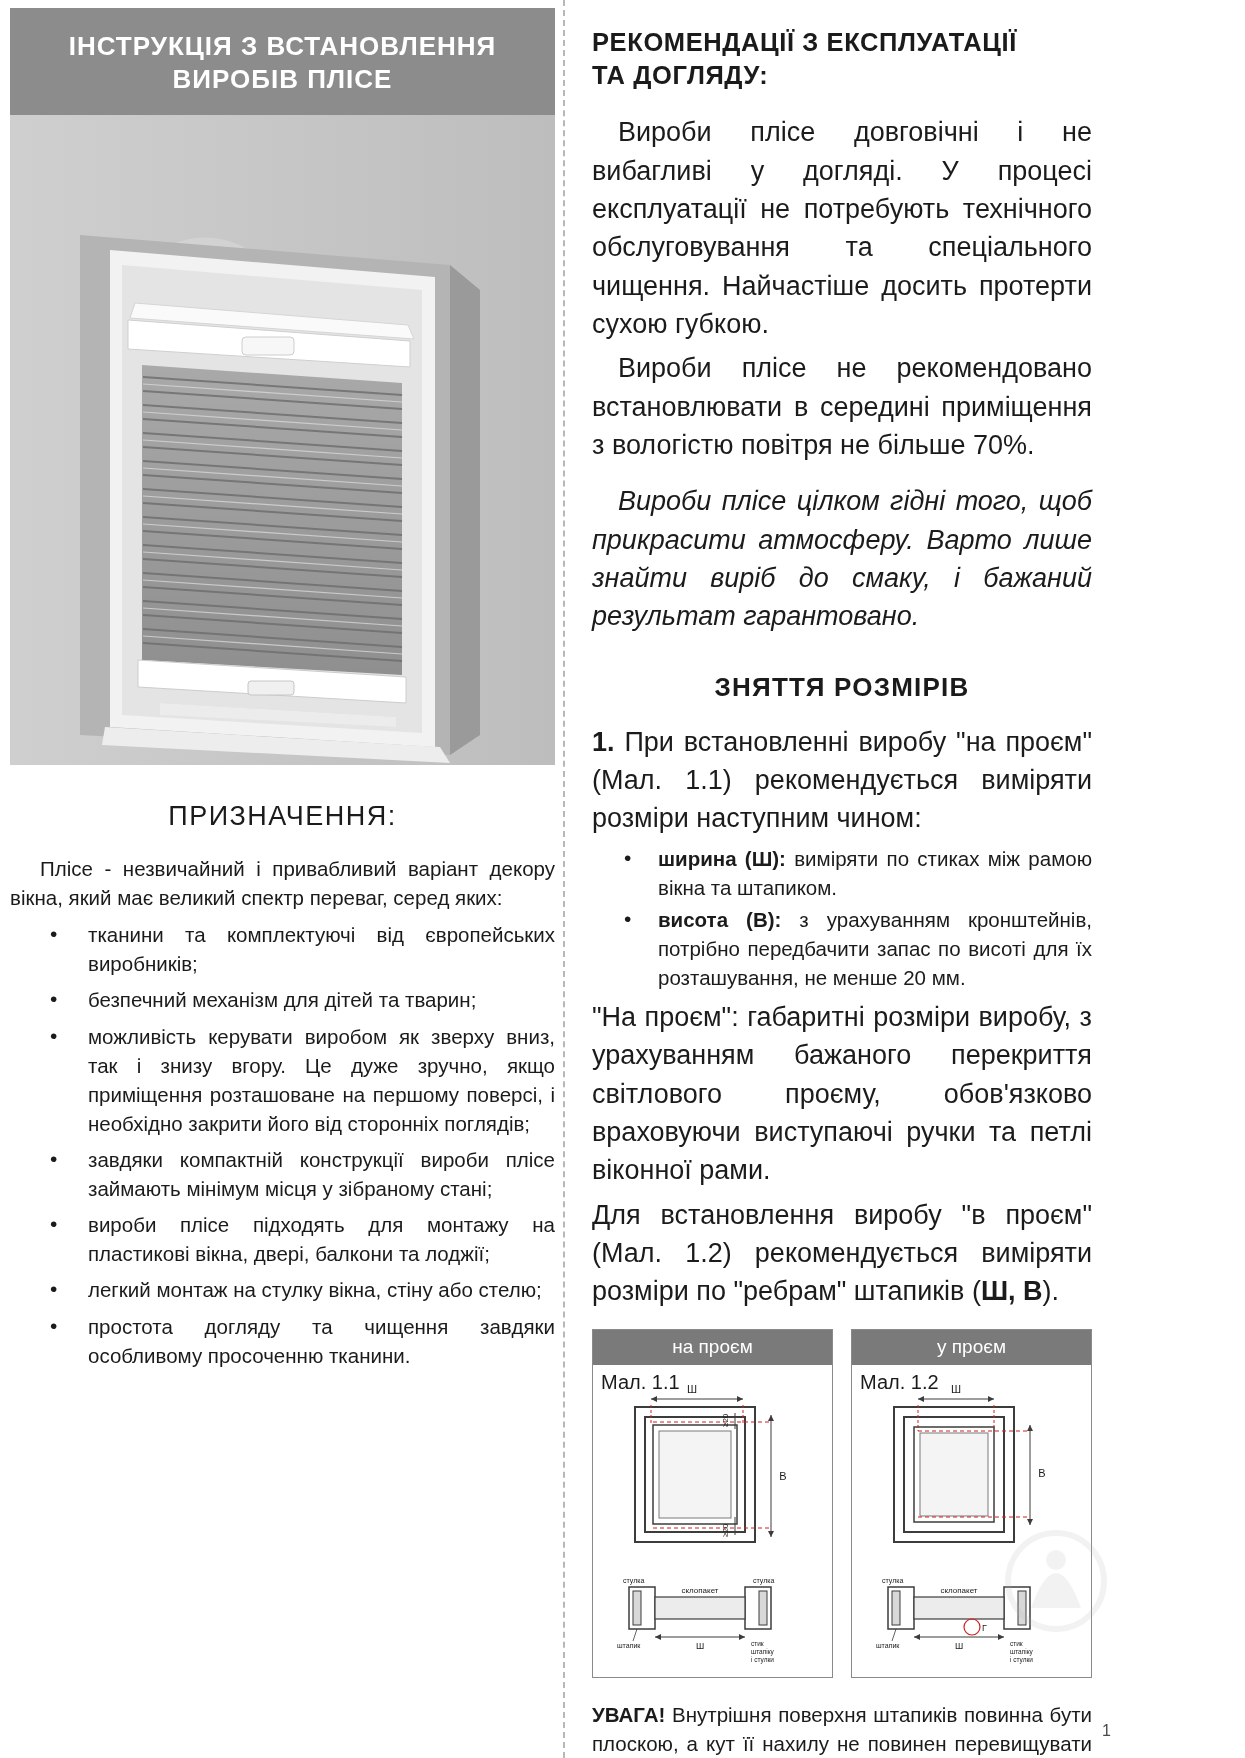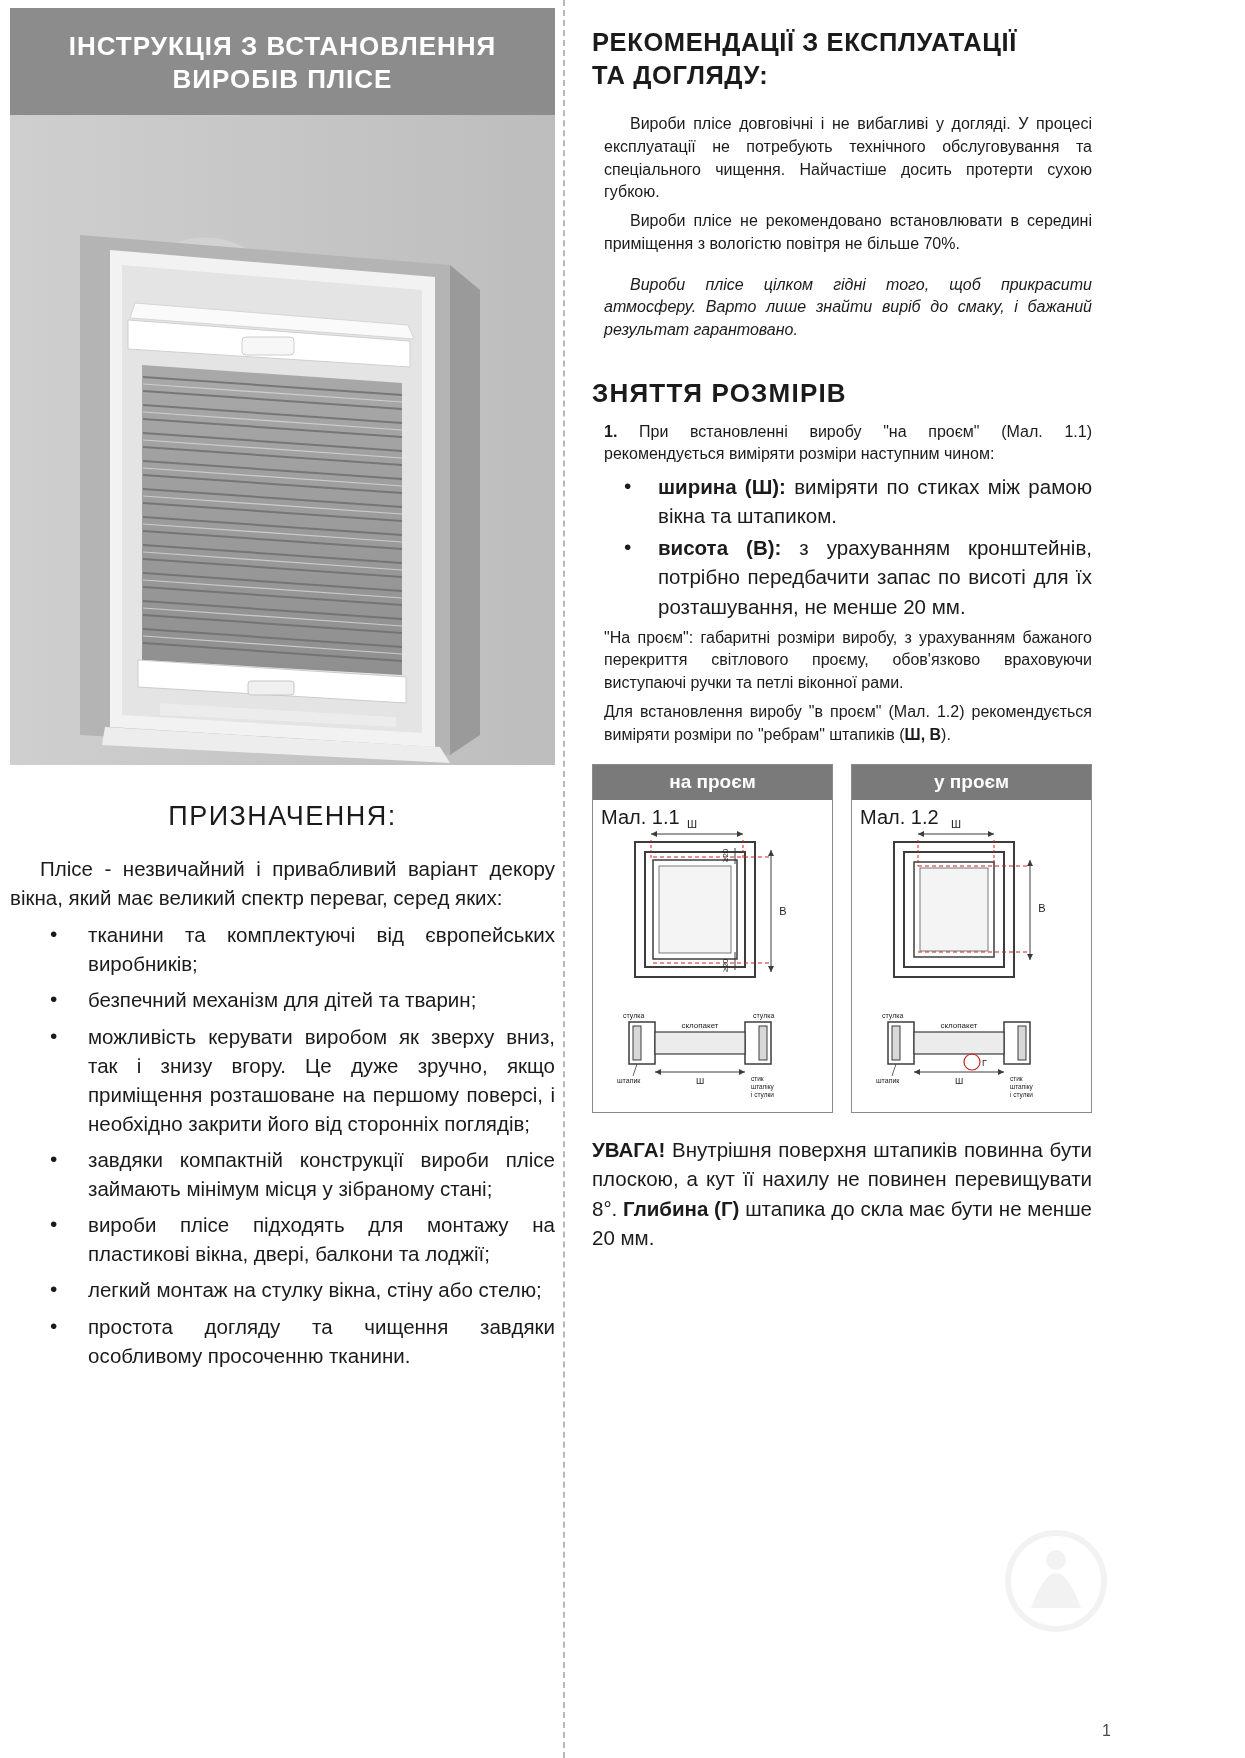--- a/index.html
+++ b/index.html
@@ -83,31 +83,31 @@
   }
   .r-title {
     text-align: left;
     font-weight: bold;
     font-size: 25.5px;
     letter-spacing: 0.6px;
     line-height: 1.28;
     margin: 0 0 22px 0;
   }
   .r-title2 {
-    text-align: left;
+    text-align: center;
     font-weight: bold;
     font-size: 26px;
     letter-spacing: 1.2px;
-    margin: 36px 0 12px 0;
+    margin: 36px 0 20px 0;
   }
   .r-para {
-    font-size: 16px;
+    font-size: 27px;
     line-height: 1.42;
     text-align: justify;
-    margin: 0 0 6px 12px;
+    margin: 0 0 6px 0;
   }
   .r-para.indent { text-indent: 26px; }
   .r-para.italic { font-style: italic; }
   .r-sub-bullets { list-style: none; margin: 4px 0 6px 0; padding: 0; }
   .r-sub-bullets li {
     position: relative;
     font-size: 20.5px;
     line-height: 1.42;
     text-align: justify;
     padding-left: 66px;
@@ -128,21 +128,21 @@
   }
   .diag {
     width: 241px;
     border: 1px solid #8a8a8a;
     background: #ffffff;
   }
   .diag-head {
     background: #7a7a7a;
     color: #ffffff;
     text-align: center;
-    font-weight: bold;
+    font-weight: normal;
     font-size: 19px;
     padding: 6px 0 7px;
   }
   .diag-body { position: relative; height: 312px; }
   .diag-cap {
     position: absolute; left: 8px; top: 6px;
     font-size: 20px;
   }
 
   .warn-block {

